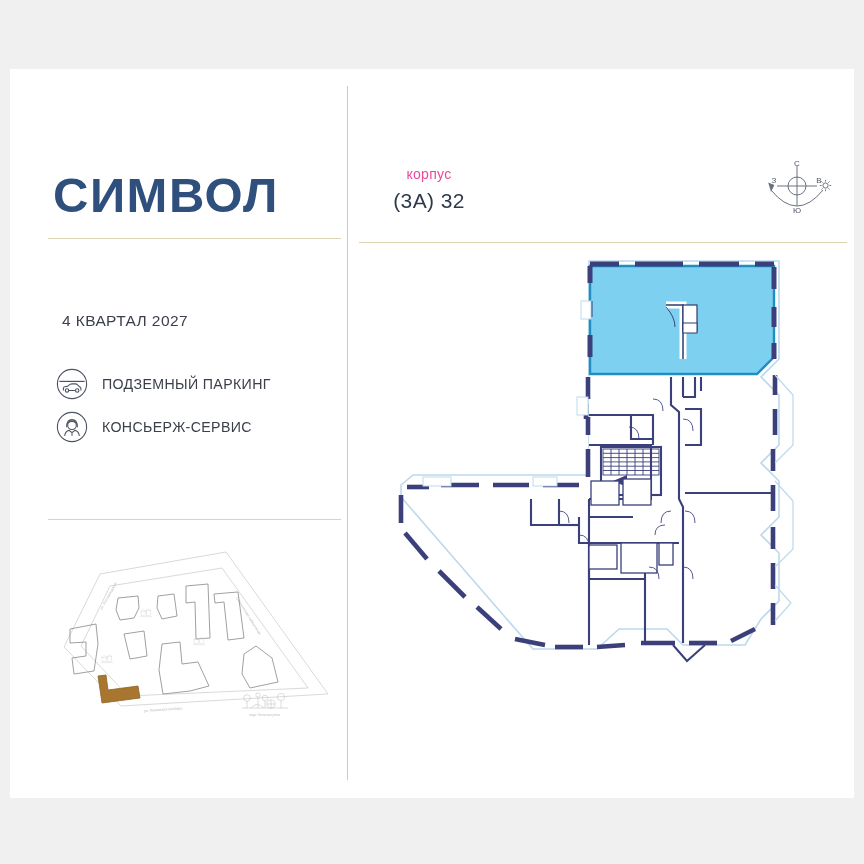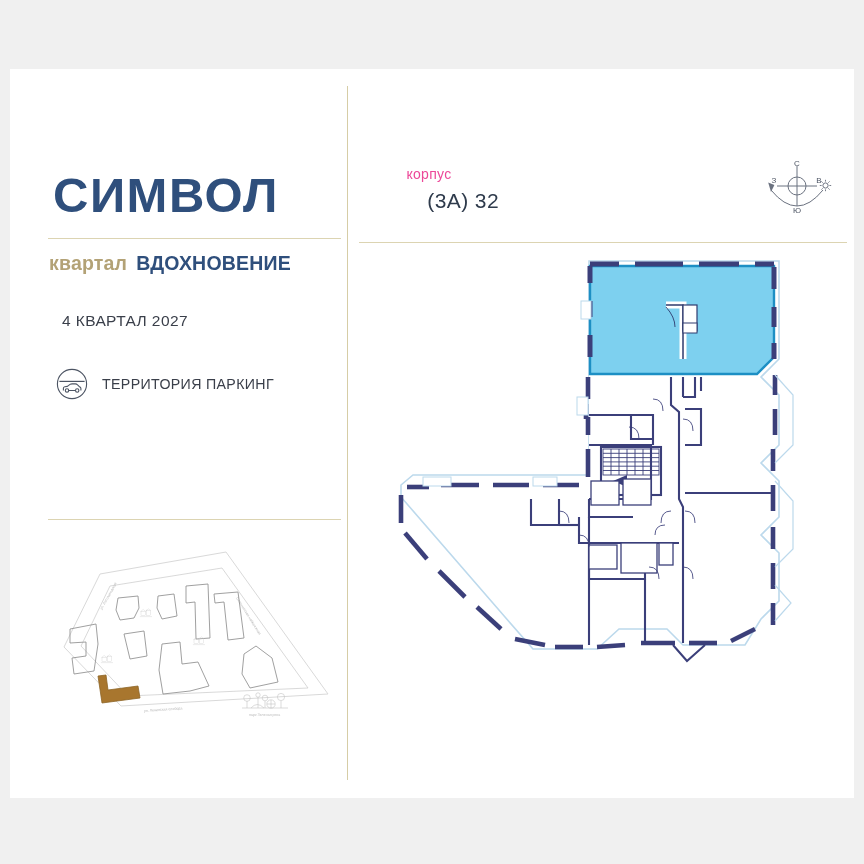--- a/index.html
+++ b/index.html
@@ -154,21 +154,20 @@
     line-height: 1;
     white-space: nowrap;
   }
   .meta-val {
     margin-top: 9px;
     font-size: 21px;
     color: #2f3b4c;
     letter-spacing: 0.4px;
     line-height: 1;
     white-space: nowrap;
-    text-align: right;
   }
   .mb-korpus  { left: 12px;  width: 140px; }
   .mb-section { left: 152px; width: 120px; }
   .mb-floor   { left: 278px; width: 120px; }
 
   .compass {
     position: absolute;
     left: 408px;
     top: 91px;
     width: 84px;
@@ -198,41 +197,49 @@
 <div id="root">
 
   <div class="card">
 
     <div class="left-panel">
 
       <div class="brand-title">СИМВОЛ</div>
 
       <div class="hr-gold hr-1"></div>
 
-      <div class="brand-sub">
-        <span class="kw">квартал</span><span class="nm">ВДОХНОВЕНИЕ</span>
-      </div>
 
       <div class="deadline">4 КВАРТАЛ 2027</div>
 
       <div class="features">
 
 
         <div class="feature-row">
           <svg class="feature-icon" viewBox="0 0 32 32">
             <circle cx="16" cy="16" r="14.6" fill="none" stroke="#4c5463" stroke-width="1.1"></circle>
             <line x1="3.4" y1="13.4" x2="28.6" y2="13.4" stroke="#4c5463" stroke-width="1.2"></line>
             <path d="M7.4 22.4 L7.4 20.2 Q7.4 18.9 8.8 18.7 L11.4 18.4 L14.0 16.4 Q14.8 15.9 16.2 15.9 L19.4 15.9 Q20.6 15.9 21.3 16.7 L23.6 18.9 Q24.9 19.1 24.9 20.4 L24.9 22.4" fill="none" stroke="#4c5463" stroke-width="1.1" stroke-linejoin="round"></path>
             <circle cx="11.0" cy="22.5" r="1.7" fill="none" stroke="#4c5463" stroke-width="1.1"></circle>
             <circle cx="21.2" cy="22.5" r="1.7" fill="none" stroke="#4c5463" stroke-width="1.1"></circle>
             <line x1="13.0" y1="22.5" x2="19.2" y2="22.5" stroke="#4c5463" stroke-width="1"></line>
           </svg>
-          <span class="feature-label">ТЕРРИТОРИЯ ПАРКИНГ</span>
+          <span class="feature-label">ПОДЗЕМНЫЙ ПАРКИНГ</span>
         </div>
 
+        <div class="feature-row">
+          <svg class="feature-icon" viewBox="0 0 32 32">
+            <circle cx="16" cy="16" r="14.6" fill="none" stroke="#4c5463" stroke-width="1.1"></circle>
+            <path d="M10.6 16.2 Q10.6 8.6 16 8.6 Q21.4 8.6 21.4 16.2" fill="none" stroke="#4c5463" stroke-width="1.1"></path>
+            <circle cx="16" cy="14.2" r="4.3" fill="none" stroke="#4c5463" stroke-width="1.1"></circle>
+            <path d="M12.2 12.5 Q13.2 10.4 16 10.4 Q18.8 10.4 19.8 12.5" fill="none" stroke="#4c5463" stroke-width="1"></path>
+            <path d="M8.6 24.8 Q9.4 20.4 13.0 19.3 L16 21.6 L19 19.3 Q22.6 20.4 23.4 24.8" fill="none" stroke="#4c5463" stroke-width="1.1" stroke-linejoin="round"></path>
+            <line x1="16" y1="21.8" x2="16" y2="24.8" stroke="#4c5463" stroke-width="1"></line>
+          </svg>
+          <span class="feature-label">КОНСЬЕРЖ-СЕРВИС</span>
+        </div>
 
       </div>
 
       <div class="hr-gold hr-2"></div>
 
       <svg class="siteplan" viewBox="0 0 300 185">
 
         <polygon points="18,101 54,28 180,6 282,148 75,160" fill="#ffffff" stroke="#d9d9d9" stroke-width="1"></polygon>
         <polygon points="35,100 64,40 176,22 262,142 82,150" fill="none" stroke="#cfcfcf" stroke-width="0.8"></polygon>
 

